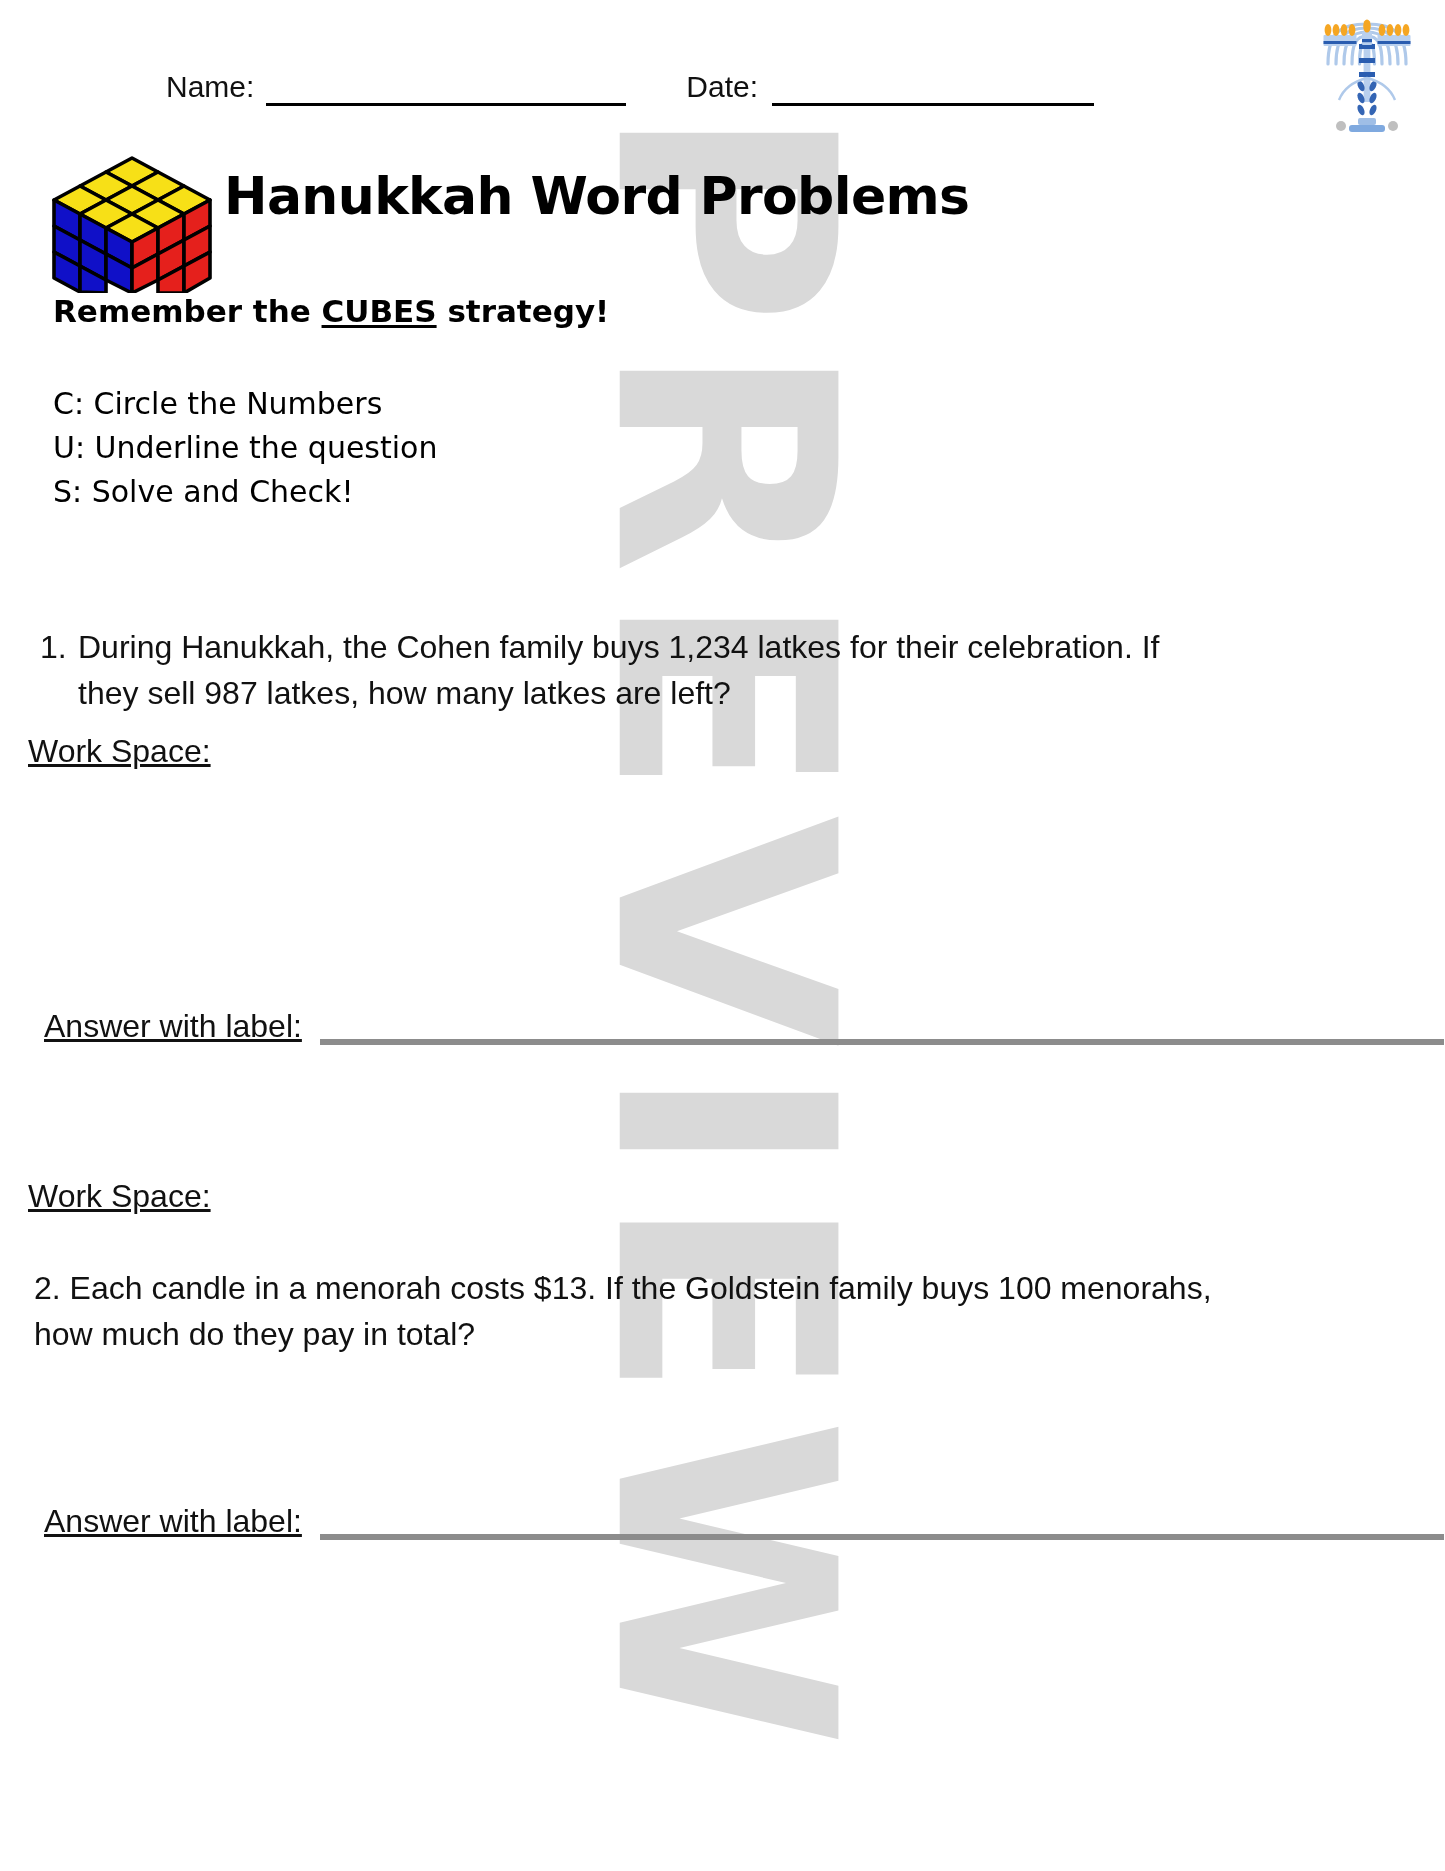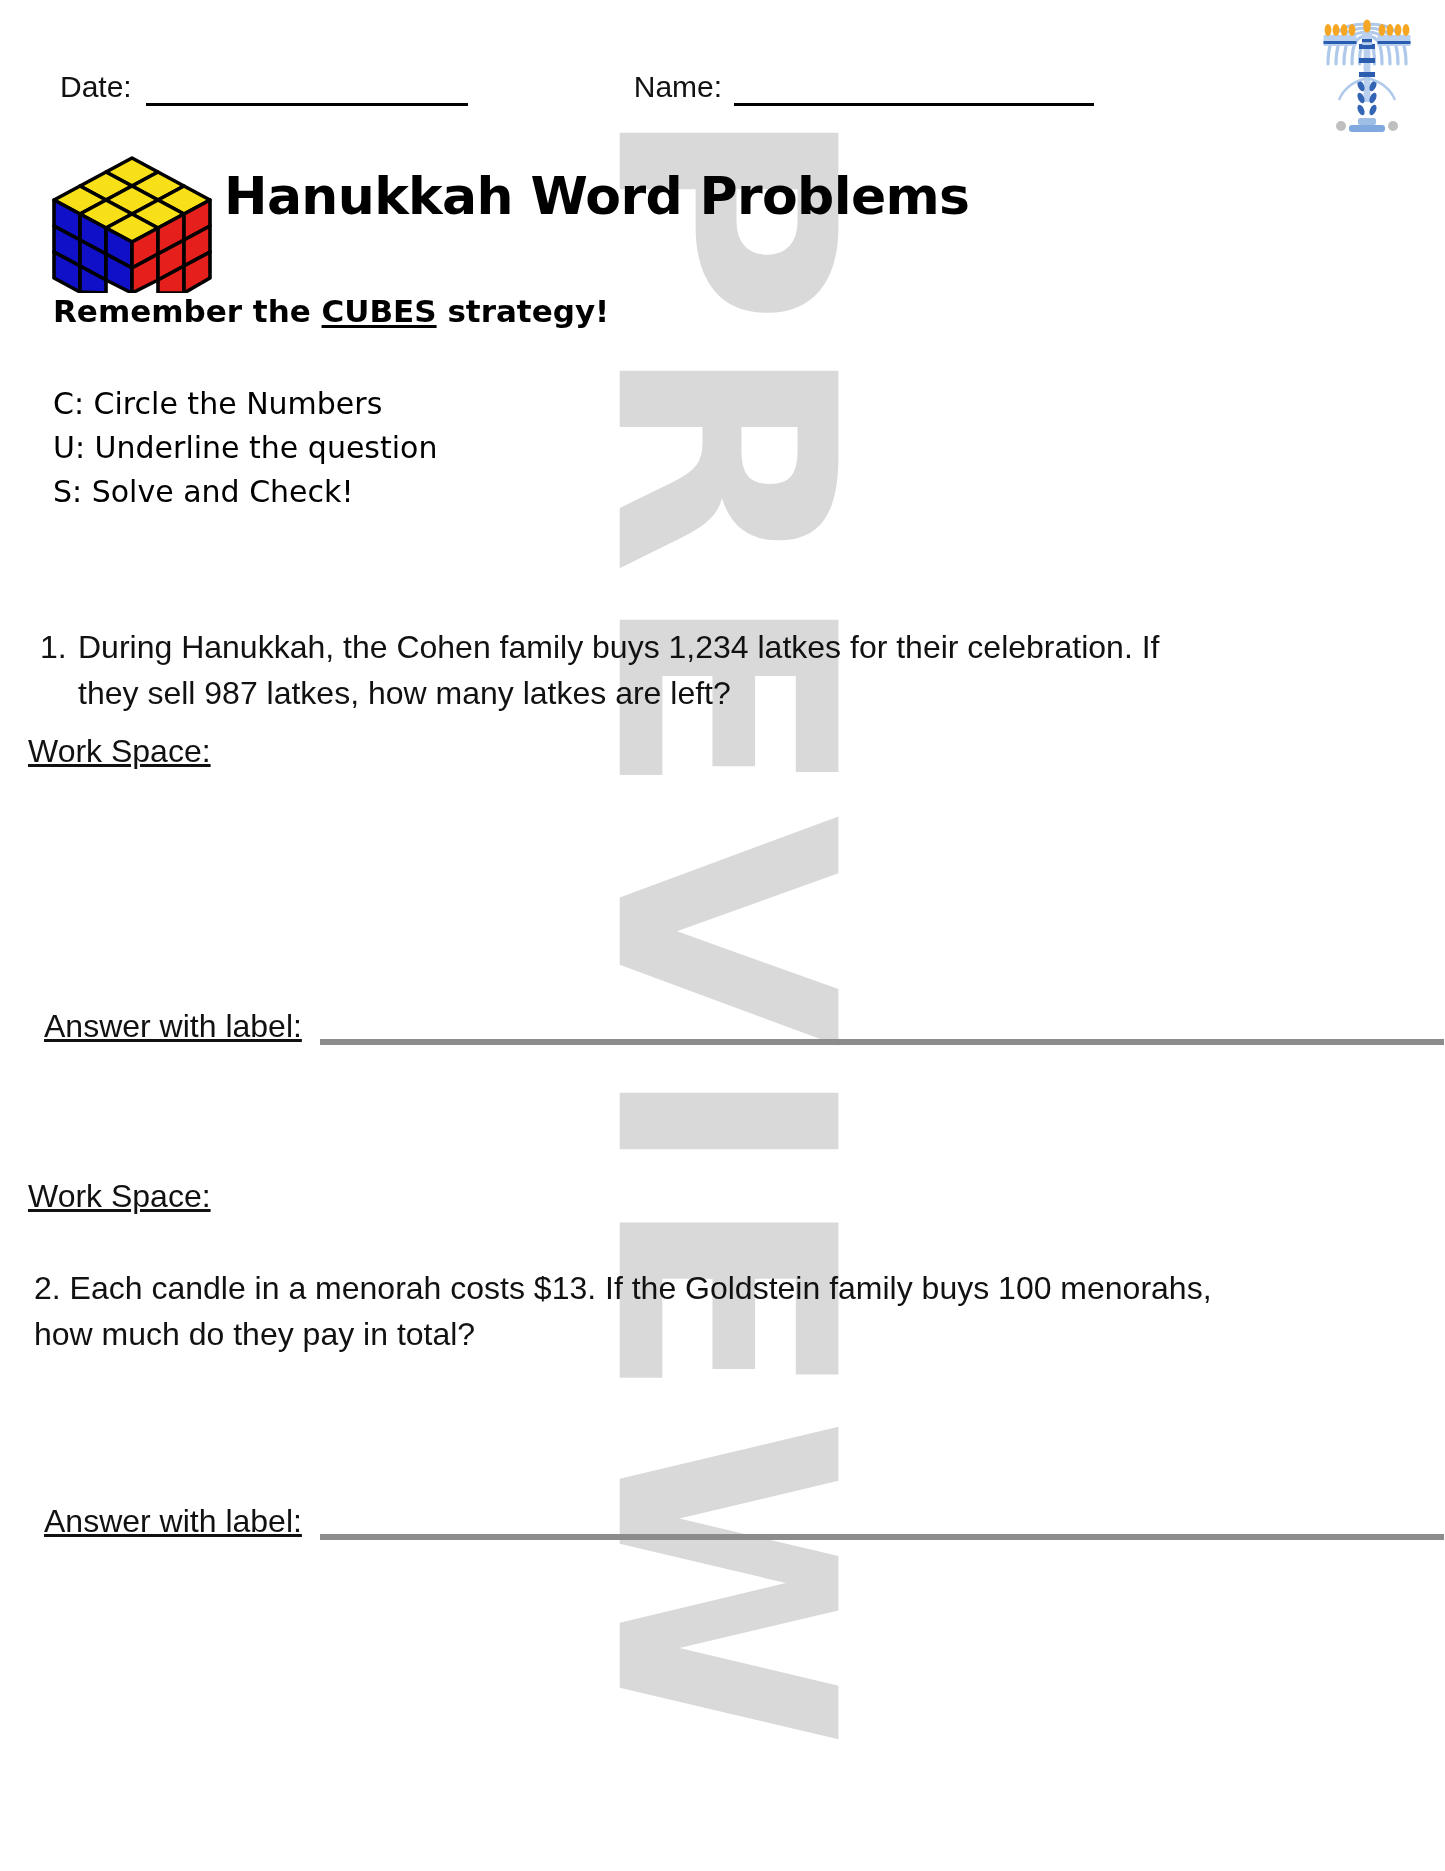--- a/index.html
+++ b/index.html
@@ -171,26 +171,26 @@
 </head>
 <body>
 
 <div id="page">
 
   <div id="watermark">
     <div class="wm-text">PREVIEW</div>
   </div>
 
   <div class="hdr">
+    <div class="hdr-field" id="name-field">
+      <span class="hdr-label">Name:</span>
+      <span class="hdr-rule"></span>
+    </div>
     <div class="hdr-field" id="date-field">
       <span class="hdr-label">Date:</span>
-      <span class="hdr-rule"></span>
-    </div>
-    <div class="hdr-field" id="name-field">
-      <span class="hdr-label">Name:</span>
       <span class="hdr-rule"></span>
     </div>
   </div>
 
   <svg id="menorah" viewBox="0 0 112 132">
     <g fill="none" stroke="#AFC9EA" stroke-width="3.2" stroke-linecap="round">
       <path d="M56 56 V30"></path>
       <path d="M48.5 56 C48.5 42 50 34 56 34"></path>
       <path d="M63.5 56 C63.5 42 62 34 56 34"></path>
       <path d="M41 56 C41 36 45 28 56 28"></path>

